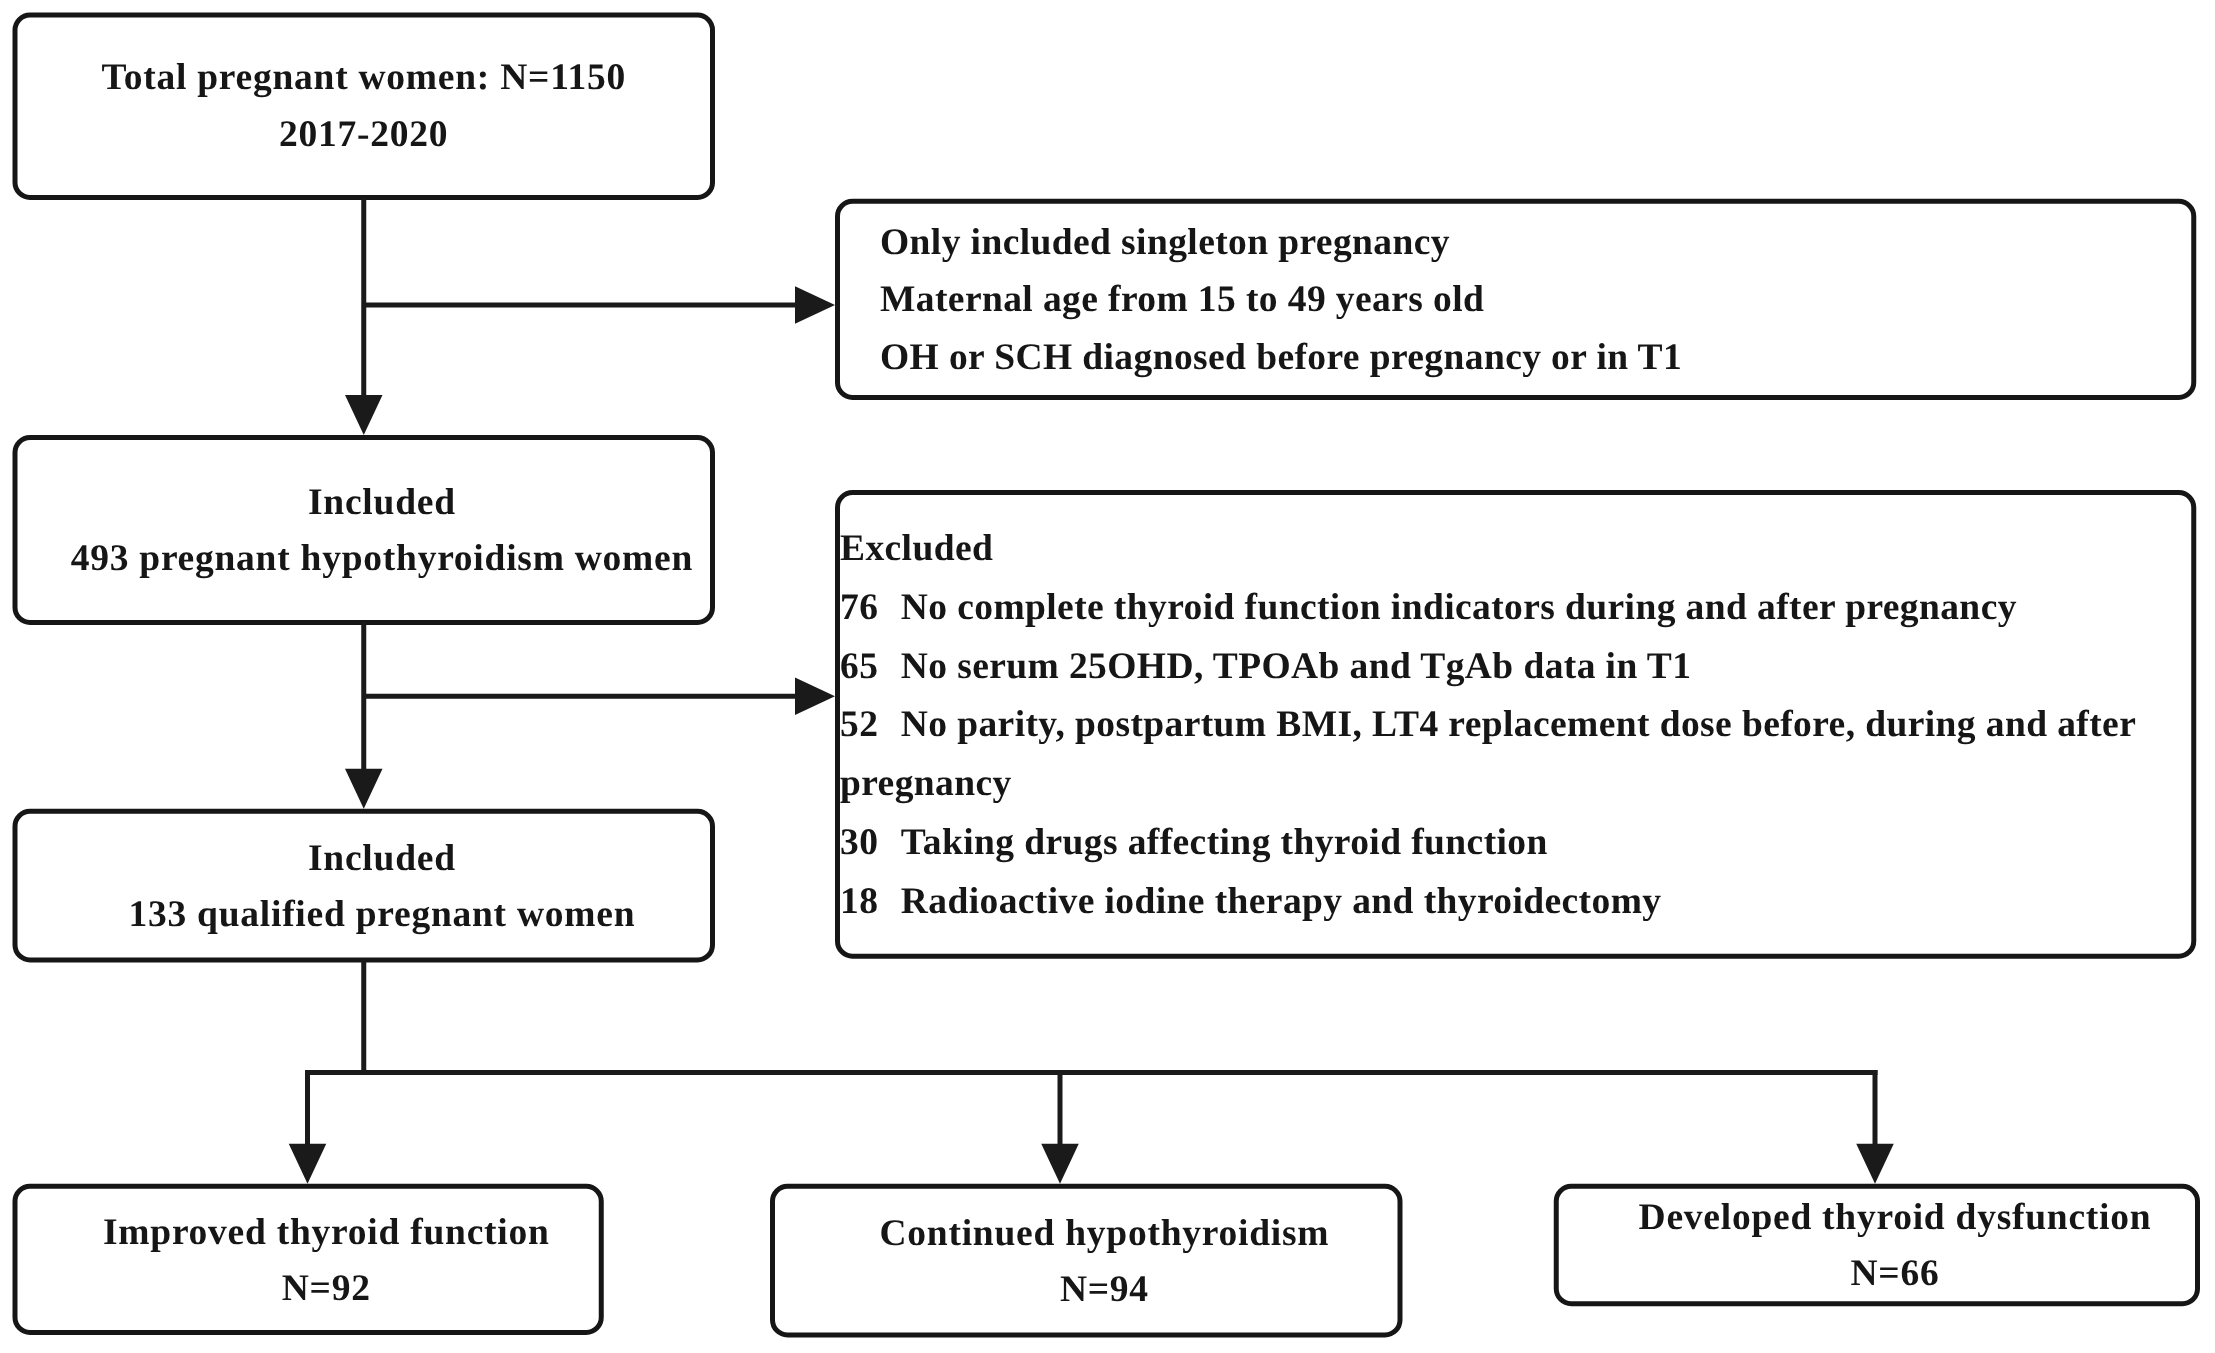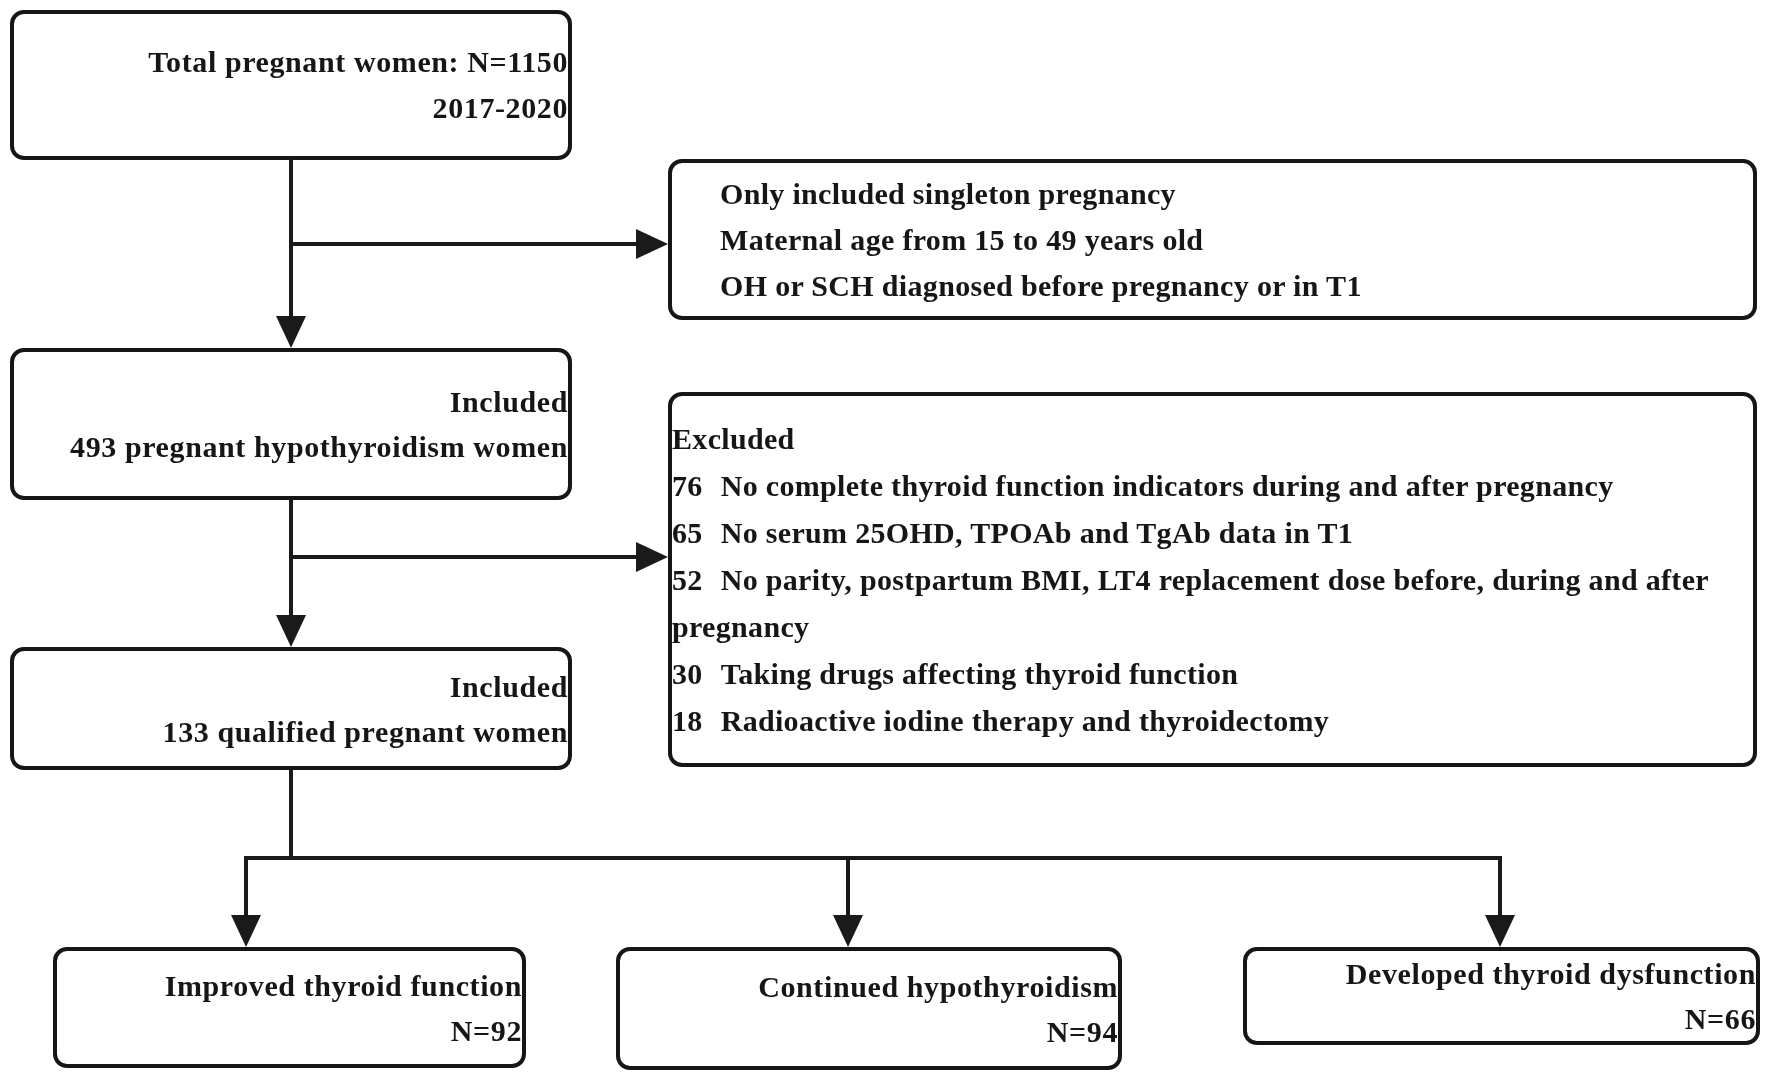--- a/index.html
+++ b/index.html
@@ -18,21 +18,21 @@
     border: 4px solid #161616;
     border-radius: 14px;
     background: #ffffff;
     font-weight: bold;
     letter-spacing: 0.02em;
   }
   .box.center {
     display: flex;
     flex-direction: column;
     justify-content: center;
-    align-items: flex-end;
+    align-items: center;
     text-align: center;
   }
   .box.leftalign {
     display: flex;
     flex-direction: column;
     justify-content: center;
   }
   .txt-lg { font-size: 30px; line-height: 46px; }
   .txt-md { font-size: 30px; line-height: 45px; padding-left: 29px; }
   .criteria-line { font-size: 30px; line-height: 46px; }
@@ -61,21 +61,21 @@
 </head>
 <body>
 
 <div class="canvas">
 
   <div class="box center txt-lg" style="left:10px; top:10px; width:562px; height:150px;">
     <div>Total pregnant women: N=1150</div>
     <div>2017-2020</div>
   </div>
 
-  <div class="box leftalign" style="left:668px; top:159px; width:1089px; height:161px; padding-left:48px; padding-right:12px;">
+  <div class="box leftalign" style="left:668px; top:159px; width:1089px; height:161px; padding-left:32px; padding-right:12px;">
     <div class="criteria-line">Only included singleton pregnancy</div>
     <div class="criteria-line">Maternal age from 15 to 49 years old</div>
     <div class="criteria-line">OH or SCH diagnosed before pregnancy or in T1</div>
   </div>
 
   <div class="box center txt-md" style="left:10px; top:348px; width:562px; height:152px;">
     <div>Included</div>
     <div>493 pregnant hypothyroidism women</div>
   </div>
 
@@ -96,21 +96,21 @@
     <div class="excl-item">
       <span class="excl-num">18</span><span>Radioactive iodine therapy and thyroidectomy</span>
     </div>
   </div>
 
   <div class="box center txt-md" style="left:10px; top:647px; width:562px; height:123px;">
     <div>Included</div>
     <div>133 qualified pregnant women</div>
   </div>
 
-  <div class="box center txt-md" style="left:10px; top:947px; width:473px; height:121px;margin-left:43px;">
+  <div class="box center txt-md" style="left:10px; top:947px; width:473px; height:121px;">
     <div>Improved thyroid function</div>
     <div>N=92</div>
   </div>
 
   <div class="box center txt-md" style="left:616px; top:947px; width:506px; height:123px;">
     <div>Continued hypothyroidism</div>
     <div>N=94</div>
   </div>
 
   <div class="box center txt-md" style="left:1243px; top:947px; width:517px; height:98px;">

